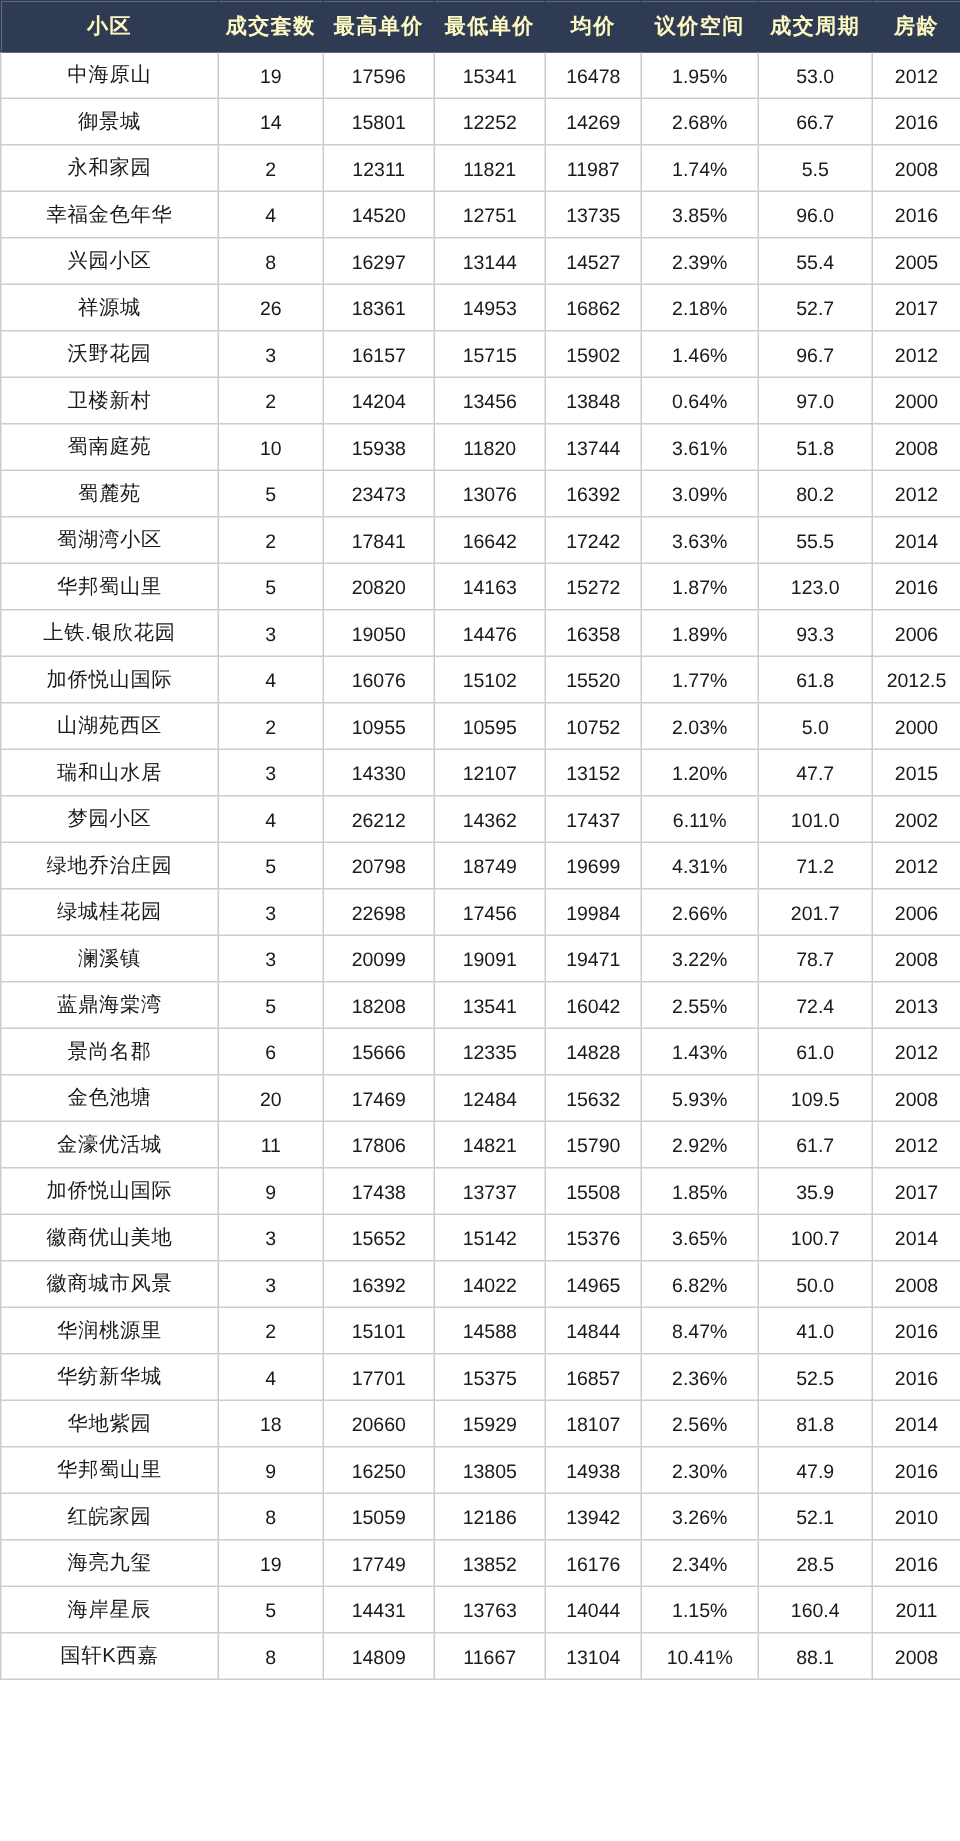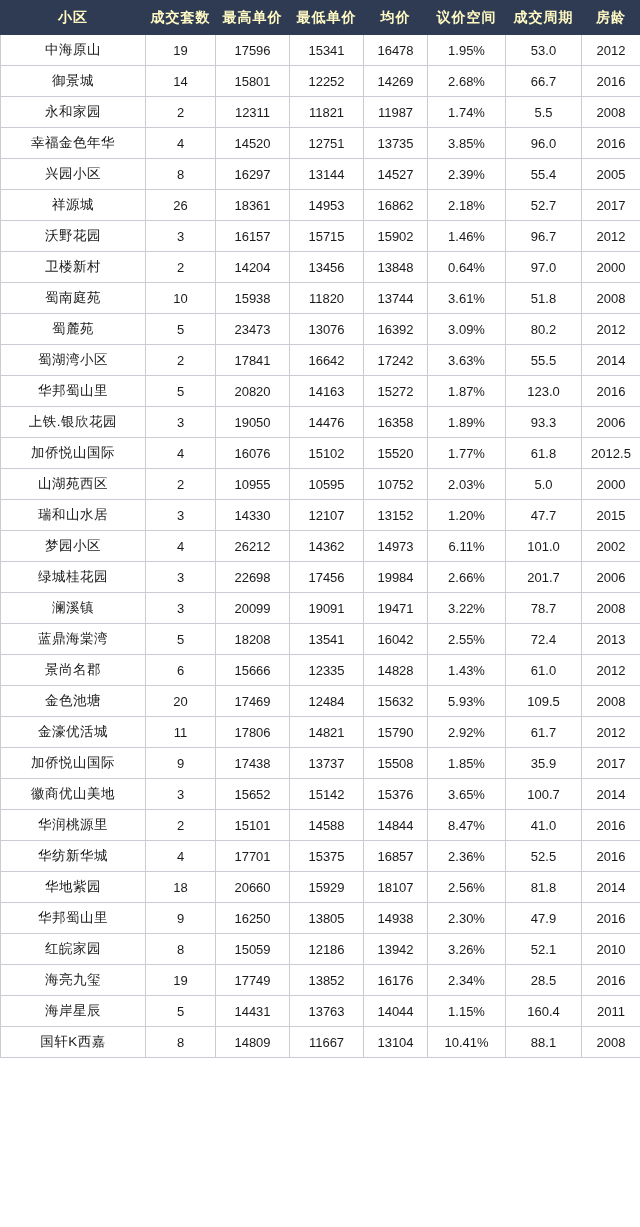--- a/index.html
+++ b/index.html
@@ -242,24 +242,34 @@
           <td>13152</td>
           <td>1.20%</td>
           <td>47.7</td>
           <td>2015</td>
         </tr>
         <tr>
           <td class="name">梦园小区</td>
           <td>4</td>
           <td>26212</td>
           <td>14362</td>
-          <td>14973</td>
+          <td>17437</td>
           <td>6.11%</td>
           <td>101.0</td>
           <td>2002</td>
+        </tr>
+        <tr>
+          <td class="name">绿地乔治庄园</td>
+          <td>5</td>
+          <td>20798</td>
+          <td>18749</td>
+          <td>19699</td>
+          <td>4.31%</td>
+          <td>71.2</td>
+          <td>2012</td>
         </tr>
         <tr>
           <td class="name">绿城桂花园</td>
           <td>3</td>
           <td>22698</td>
           <td>17456</td>
           <td>19984</td>
           <td>2.66%</td>
           <td>201.7</td>
           <td>2006</td>
@@ -328,20 +338,30 @@
           <td class="name">徽商优山美地</td>
           <td>3</td>
           <td>15652</td>
           <td>15142</td>
           <td>15376</td>
           <td>3.65%</td>
           <td>100.7</td>
           <td>2014</td>
         </tr>
         <tr>
+          <td class="name">徽商城市风景</td>
+          <td>3</td>
+          <td>16392</td>
+          <td>14022</td>
+          <td>14965</td>
+          <td>6.82%</td>
+          <td>50.0</td>
+          <td>2008</td>
+        </tr>
+        <tr>
           <td class="name">华润桃源里</td>
           <td>2</td>
           <td>15101</td>
           <td>14588</td>
           <td>14844</td>
           <td>8.47%</td>
           <td>41.0</td>
           <td>2016</td>
         </tr>
         <tr>

